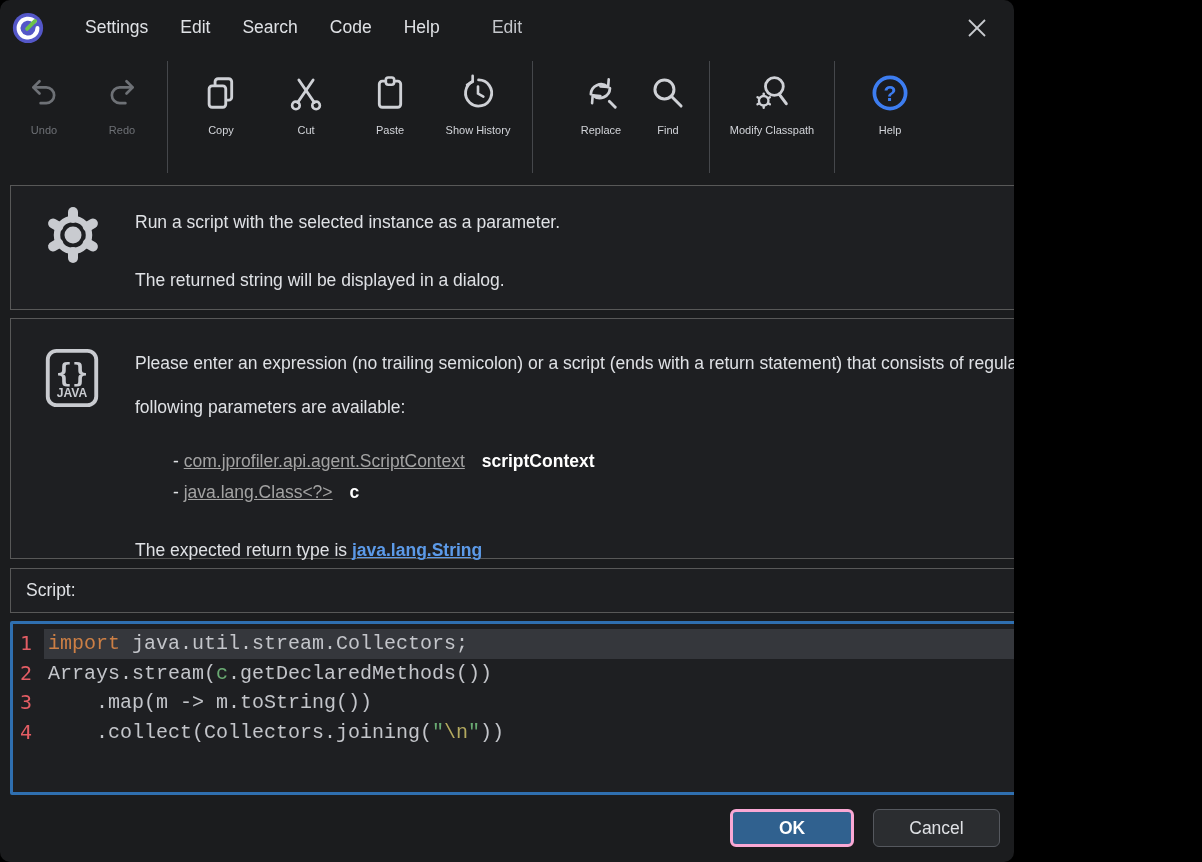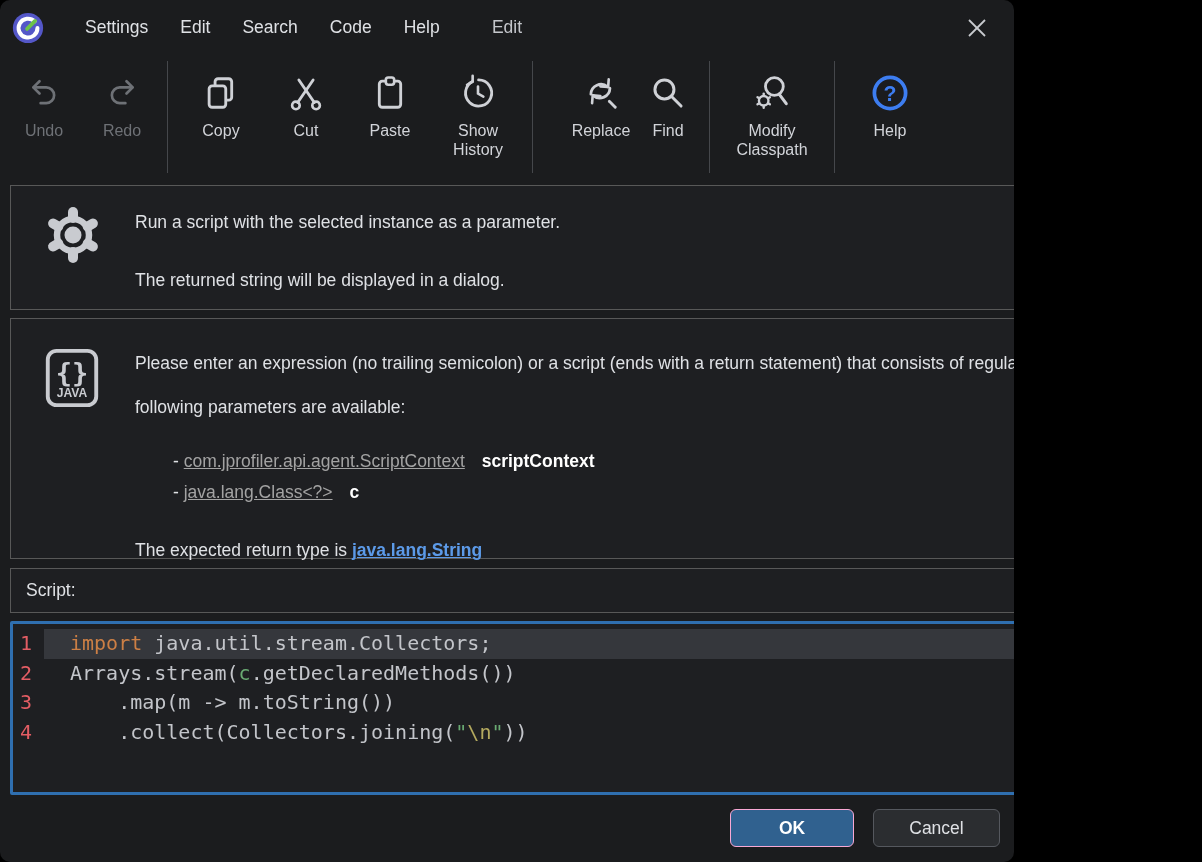--- a/index.html
+++ b/index.html
@@ -11,21 +11,21 @@
   .logo{width:34px;height:34px;margin-left:11px;flex:0 0 auto;}
   .menubar{display:flex;align-items:center;margin-left:24px;gap:0;}
   .menu-item{font-size:17.5px;color:#dfe1e5;padding:6px 16px;cursor:default;}
   .win-title{position:absolute;left:50%;transform:translateX(-50%);top:17px;font-size:17.5px;color:#c4c6cb;}
   .close-btn{position:absolute;right:22px;top:13px;width:30px;height:30px;display:flex;align-items:center;justify-content:center;}
 
   
   .toolbar{position:absolute;top:57px;left:0;right:0;height:122px;display:flex;align-items:flex-start;padding-left:13px;}
   .tb-item{display:flex;flex-direction:column;align-items:center;padding-top:15px;}
   .tb-item .ticon{height:42px;display:flex;align-items:center;justify-content:center;}
-  .tb-label{font-size:16px;color:#d2d4d9;text-align:center;line-height:19px;margin-top:7px;white-space:pre-line;}
+  .tb-label{font-size:11px;color:#d2d4d9;text-align:right;line-height:19px;margin-top:7px;white-space:pre-line;}
   .tb-item.disabled .tb-label{color:#6e7176;}
   .tb-sep{width:1px;background:#45474b;height:112px;margin:4px 14px 0 14px;flex:0 0 auto;}
   svg.icon{display:block;}
 
   
   .panel{position:absolute;left:10px;width:1180px;background:#1e1f22;border:1px solid #585858;box-sizing:border-box;}
   .panel-info{top:185px;height:125px;}
   .panel-java{top:318px;height:241px;}
   .panel-icon{position:absolute;left:30px;top:17px;}
   .panel-java .panel-icon{top:28px;}
@@ -42,32 +42,32 @@
 
   
   .script-strip{position:absolute;left:10px;top:568px;width:1180px;height:45px;background:#1e1f22;border:1px solid #585858;box-sizing:border-box;display:flex;align-items:center;}
   .script-label{font-size:17.5px;margin-left:15px;}
 
   
   .editor{position:absolute;left:10px;top:621px;width:1180px;height:174px;background:#1e1f22;border:3px solid #2f6fb0;box-sizing:border-box;border-radius:2px;}
   .code-lines{padding-top:5px;font-family:"DejaVu Sans Mono",monospace;font-size:20px;}
   .code-row{display:flex;height:29.5px;line-height:29.5px;}
   .code-row .ln{width:24px;flex:0 0 auto;padding-left:7px;color:#e35d64;}
-  .code-row .lc{flex:1;white-space:pre;padding-left:26px;color:#c3c5ca;}
+  .code-row .lc{flex:1;white-space:pre;padding-left:4px;color:#c3c5ca;font-family:Liberation Mono, monospace;}
   .code-row.current .lc{background:#35373c;}
   .tok-kw{color:#cc7f45;}
   .tok-plain{color:#c3c5ca;}
   .tok-ident{color:#6aab73;}
   .tok-str{color:#6aab73;}
   .tok-esc{color:#b3a95f;}
   .status-square{position:absolute;top:1px;right:1px;width:21px;height:21px;background:#6fbf75;border:2px solid #4f8f63;box-sizing:border-box;box-shadow:inset 1px 1px 0 rgba(255,255,255,.35);}
 
   
   .btn{position:absolute;bottom:15px;height:38px;border-radius:6px;font-size:17.5px;display:flex;align-items:center;justify-content:center;box-sizing:border-box;cursor:pointer;}
-  .btn-ok{right:160px;width:124px;background:#30618f;border:1px solid #f9a8d4;color:#fff;font-weight:bold;}
+  .btn-ok{right:160px;width:124px;background:#30618f;border:3px solid #f9a8d4;color:#fff;font-weight:bold;}
   .btn-cancel{right:14px;width:127px;background:#2b2d30;border:1px solid #55585e;color:#dfe1e5;}
 </style>
 </head>
 <body>
 
 <div class="window">
 
   <div class="titlebar">
     <svg class="logo" viewBox="0 0 36 36">
       <circle cx="18" cy="18" r="16" fill="#5457c8"></circle>

